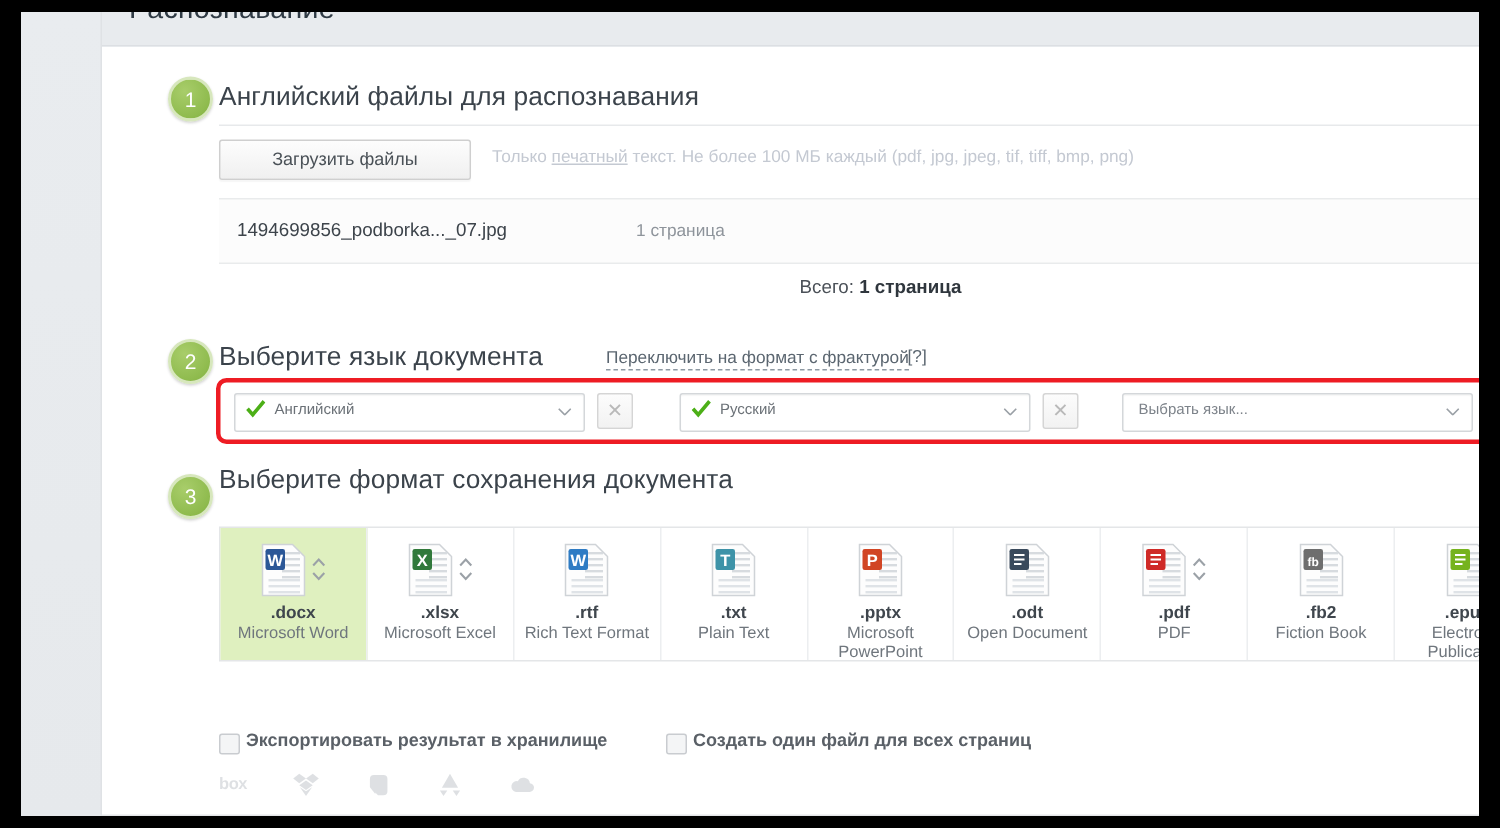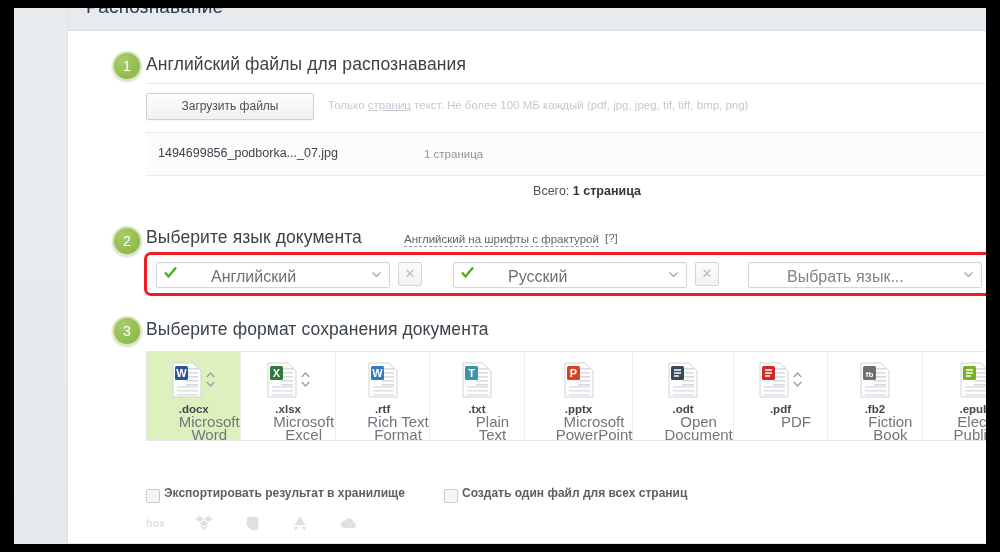--- a/index.html
+++ b/index.html
@@ -155,38 +155,37 @@
     border-radius: 2px;
     box-shadow: inset 0 1px 1px rgba(0,0,0,.04);
     cursor: pointer;
   }
   .lang-check {
     position: absolute; left: 7px; top: 3px;
     width: 13px; height: 13px;
   }
   .lang-text {
     position: absolute; left: 26px; top: 5px;
-    font-size: 16px; color: #6b7177;
+    font-size: 10px; color: #6b7177;
     white-space: nowrap;
-    margin-left: 28px;
   }
   .lang-text.placeholder { left: 10px; color: #7d838a; }
   .caret {
     position: absolute; right: 8px; top: 9px;
     width: 9px; height: 5px;
   }
   #lang1 { left: 88px; top: 254px; width: 232px; }
   #lang2 { left: 385px; top: 254px; width: 232px; }
   #lang3 { left: 680px; top: 254px; width: 232px; }
   #lang1-x { left: 330px; top: 254px; }
   #lang2-x { left: 627px; top: 254px; }
 
   
   #step3-badge { left: 44px; top: 308px; }
-  #step3-title { left: 78px; top: 311px; }
+  #step3-title { left: 78px; top: 301px; }
 
   .format-strip {
     position: absolute; left: 78px; top: 343px;
     width: 882px; height: 90px;
     border: 1px solid #e4e6e8;
     background: #fff;
     display: flex;
     box-sizing: border-box;
   }
   .format-card {
@@ -205,24 +204,23 @@
     display: flex; align-items: center; justify-content: center;
     gap: 4px;
   }
   .doc-icon { width: 30px; height: 36px; }
   .spinner { width: 9px; height: 20px; }
   .fmt-ext {
     font-size: 11.5px; font-weight: bold; color: #3f464d;
     margin-top: 3px;
   }
   .fmt-name {
-    font-size: 15px; color: #6f767d;
+    font-size: 11px; color: #6f767d;
     line-height: 12.5px;
     margin-top: 1px;
-    padding-left: 31px;
   }
 
   
   .opt-row { position: absolute; left: 78px; top: 478px; }
   .checkbox {
     position: absolute;
     width: 12px; height: 12px;
     border: 1px solid #c9ccd0;
     background: #f4f5f6;
     border-radius: 2px;
@@ -263,38 +261,38 @@
     <div class="topbar"></div>
     <div class="cut-heading">Распознавание</div>
 
     <div class="step-badge" id="step1-badge">1</div>
     <div class="step-title" id="step1-title">Английский файлы для распознавания</div>
 
     <div class="panel1">
       <div class="upload-btn">Загрузить файлы</div>
 
       <div class="upload-hint">
-        <span>Только </span><u>страниц</u><span> текст. Не более 100 МБ каждый (pdf, jpg, jpeg, tif, tiff, bmp, png)</span>
+        <span>Только </span><u>печатный</u><span> текст. Не более 100 МБ каждый (pdf, jpg, jpeg, tif, tiff, bmp, png)</span>
       </div>
 
       <div class="file-row">
         <div class="file-name">1494699856_podborka..._07.jpg</div>
         <div class="file-pages">1 страница</div>
 
       </div>
 
       <div class="total-row">
         <span>Всего:</span>
         <b>1 страница</b>
       </div>
     </div>
 
     <div class="step-badge" id="step2-badge">2</div>
     <div class="step-title" id="step2-title">Выберите язык документа</div>
-    <div id="fraktur-link">Английский на шрифты с фрактурой</div>
+    <div id="fraktur-link">Переключить на формат с фрактурой</div>
     <div id="fraktur-help">[?]</div>
 
     <div class="lang-highlight"></div>
 
     <div class="lang-select" id="lang1">
       <svg class="lang-check" viewBox="0 0 13 13">
         <path d="M1 6.5 L4.5 10.5 L12 1.5" fill="none" stroke="#4caf17" stroke-width="2.4"></path>
       </svg>
       <span class="lang-text">Английский</span>
       <svg class="caret" viewBox="0 0 9 5">

